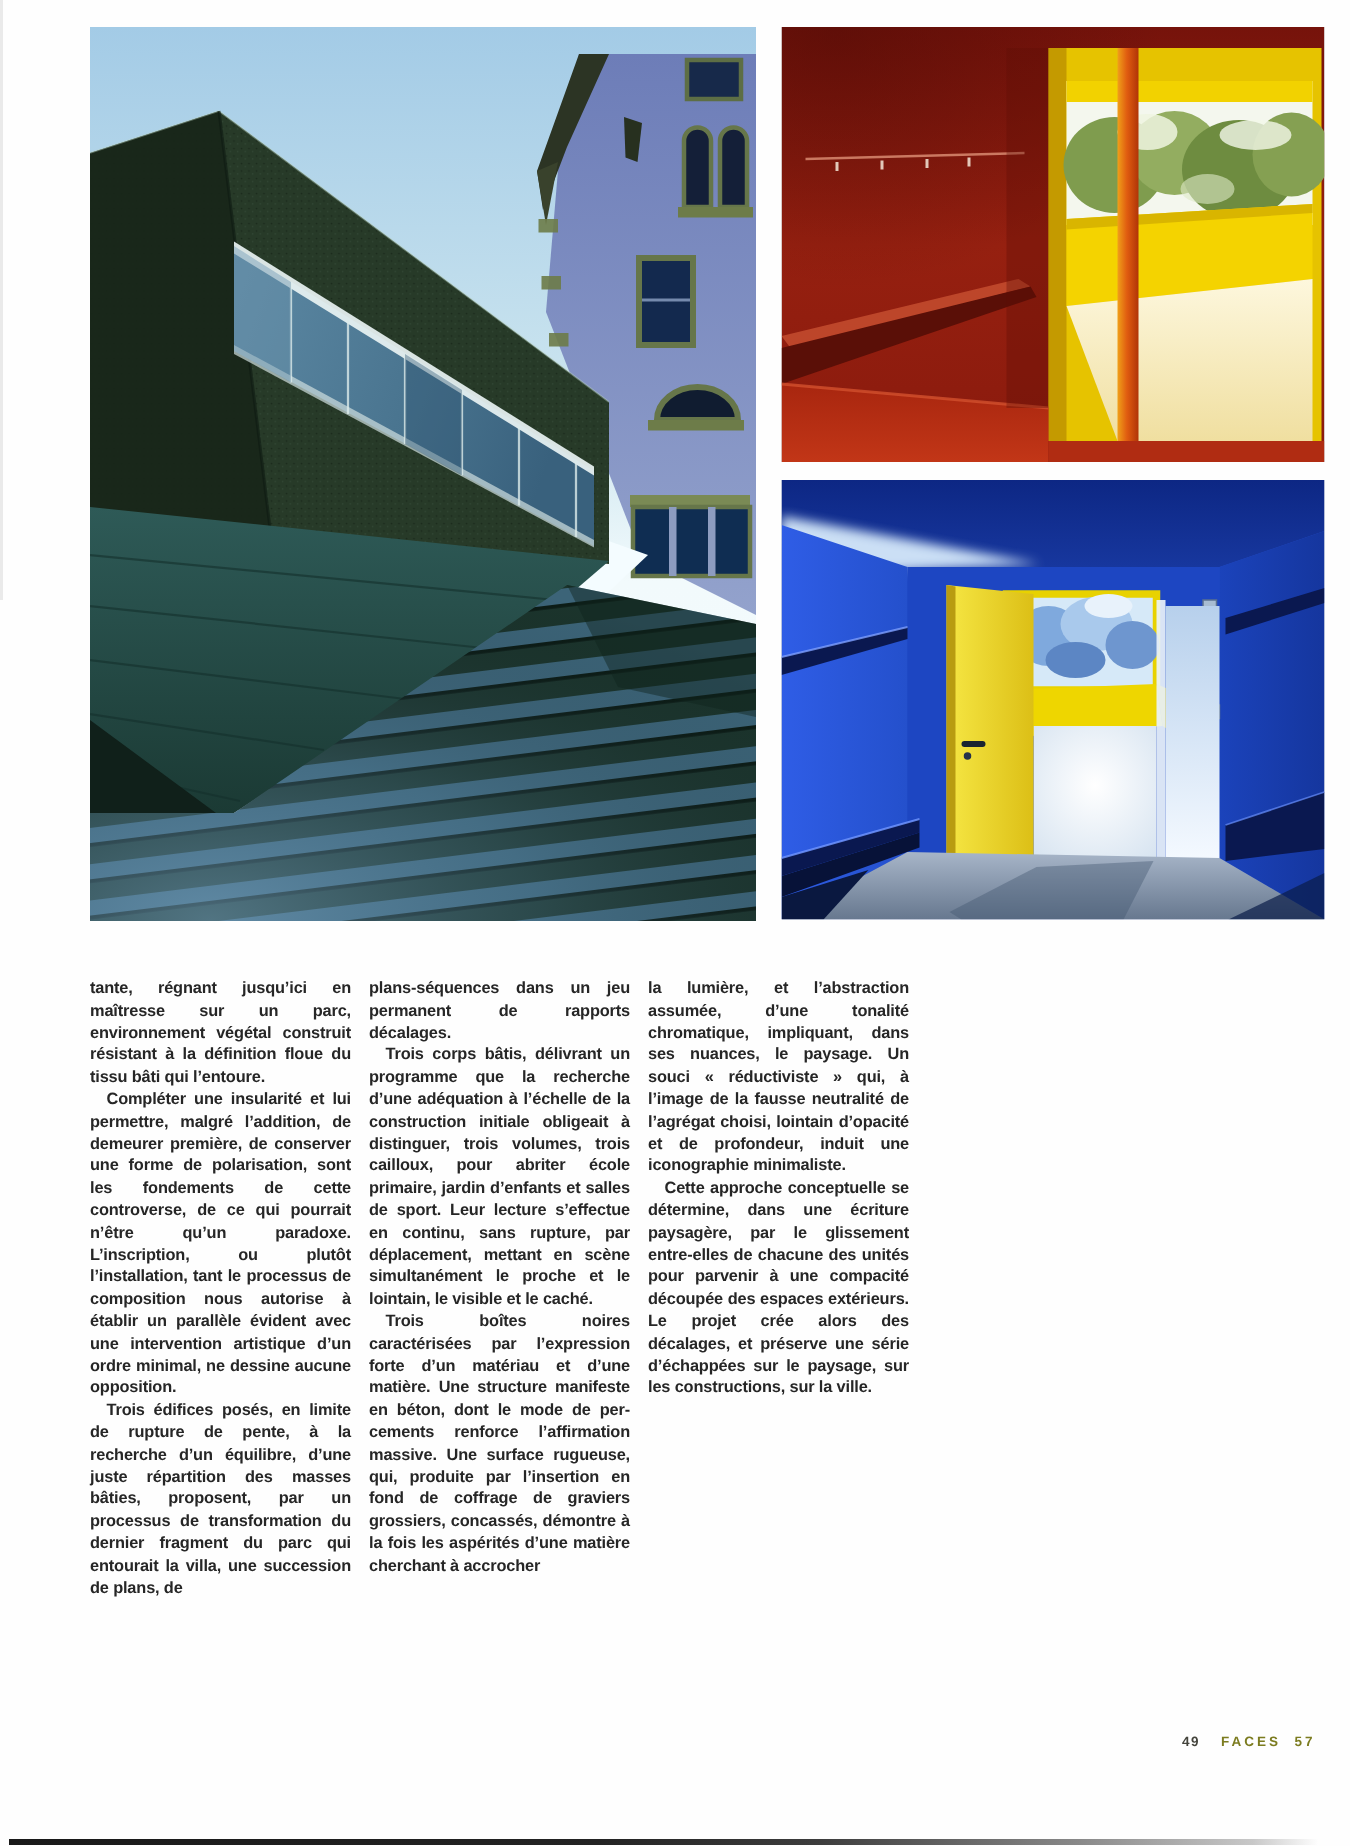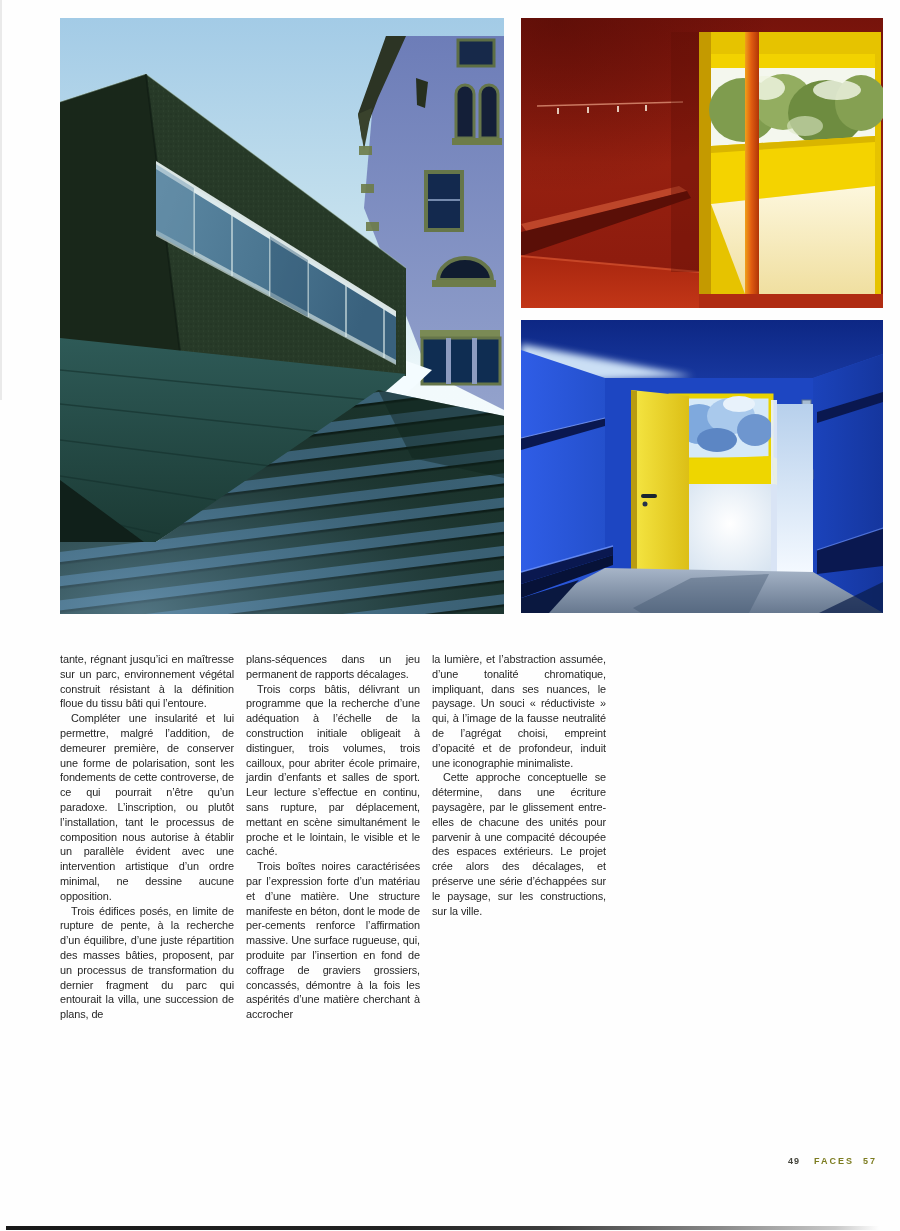--- a/index.html
+++ b/index.html
@@ -6,21 +6,21 @@
   body{background:#ffffff;font-family:"Liberation Sans",sans-serif;}
   .page{position:relative;width:900px;height:1231px;background:#fefefe;overflow:hidden;}
 
   .photo{position:absolute;overflow:hidden;background:#ccc;}
   .photo svg{display:block;}
   #photo-main{left:60px;top:18px;width:444px;height:596px;}
   #photo-red{left:521px;top:18px;width:362px;height:290px;}
   #photo-blue{left:521px;top:320px;width:362px;height:293px;}
 
   .text-columns{position:absolute;left:60px;top:652px;width:546px;display:flex;gap:12px;}
-  .col{width:174px;color:#262626;font-size:10.9px;line-height:14.8px;text-align:justify;letter-spacing:-0.1px;hyphens:auto;}
+  .col{width:174px;color:#262626;font-size:10.9px;line-height:14.8px;text-align:justify;letter-spacing:-0.1px;hyphens:auto;font-weight:bold;}
   .col p{margin:0;}
   .col p.indent{text-indent:11px;}
 
   .footer{position:absolute;top:1156px;right:23px;display:flex;align-items:center;gap:14px;
           font-size:9px;font-weight:bold;letter-spacing:1px;}
   .footer .pagenum{color:#44443c;}
   .footer .mag{color:#7c7c20;letter-spacing:2px;}
 
   .edge-left{position:absolute;left:0;top:0;width:1.5px;height:400px;background:#dedede;opacity:.65;}
   .edge-bottom{position:absolute;left:6px;top:1226px;width:873px;height:4px;
@@ -320,21 +320,21 @@
         <p class="">tante, régnant jusqu’ici en maîtresse sur un parc, environnement végétal construit résistant à la définition floue du tissu bâti qui l’entoure.</p>
         <p class="indent">Compléter une insularité et lui permettre, malgré l’addition, de demeurer première, de conserver une forme de polarisation, sont les fondements de cette controverse, de ce qui pourrait n’être qu’un paradoxe. L’inscription, ou plutôt l’installation, tant le processus de composition nous autorise à établir un parallèle évident avec une intervention artistique d’un ordre minimal, ne dessine aucune opposition.</p>
         <p class="indent">Trois édifices posés, en limite de rupture de pente, à la recherche d’un équilibre, d’une juste répartition des masses bâties, proposent, par un processus de transformation du dernier fragment du parc qui entourait la villa, une succession de plans, de</p>
       </div>
     <div class="col">
         <p class="">plans-séquences dans un jeu permanent de rapports décalages.</p>
         <p class="indent">Trois corps bâtis, délivrant un programme que la recherche d’une adéquation à l’échelle de la construction initiale obligeait à distinguer, trois volumes, trois cailloux, pour abriter école primaire, jardin d’enfants et salles de sport. Leur lecture s’effectue en continu, sans rupture, par déplacement, mettant en scène simultanément le proche et le lointain, le visible et le caché.</p>
         <p class="indent">Trois boîtes noires caractérisées par l’expression forte d’un matériau et d’une matière. Une structure manifeste en béton, dont le mode de per-cements renforce l’affirmation massive. Une surface rugueuse, qui, produite par l’insertion en fond de coffrage de graviers grossiers, concassés, démontre à la fois les aspérités d’une matière cherchant à accrocher</p>
       </div>
     <div class="col">
-        <p class="">la lumière, et l’abstraction assumée, d’une tonalité chromatique, impliquant, dans ses nuances, le paysage. Un souci « réductiviste » qui, à l’image de la fausse neutralité de l’agrégat choisi, empreint d’opacité et de profondeur, induit une iconographie minimaliste.</p>
+        <p class="">la lumière, et l’abstraction assumée, d’une tonalité chromatique, impliquant, dans ses nuances, le paysage. Un souci « réductiviste » qui, à l’image de la fausse neutralité de l’agrégat choisi, lointain d’opacité et de profondeur, induit une iconographie minimaliste.</p>
         <p class="indent">Cette approche conceptuelle se détermine, dans une écriture paysagère, par le glissement entre-elles de chacune des unités pour parvenir à une compacité découpée des espaces extérieurs. Le projet crée alors des décalages, et préserve une série d’échappées sur le paysage, sur les constructions, sur la ville.</p>
       </div>
   </div>
 
   <div class="footer">
     <span class="pagenum">49</span>
     <span class="mag"><span>FACES</span>&nbsp;&nbsp;<span>57</span></span>
   </div>
 
   <div class="edge-left"></div>

